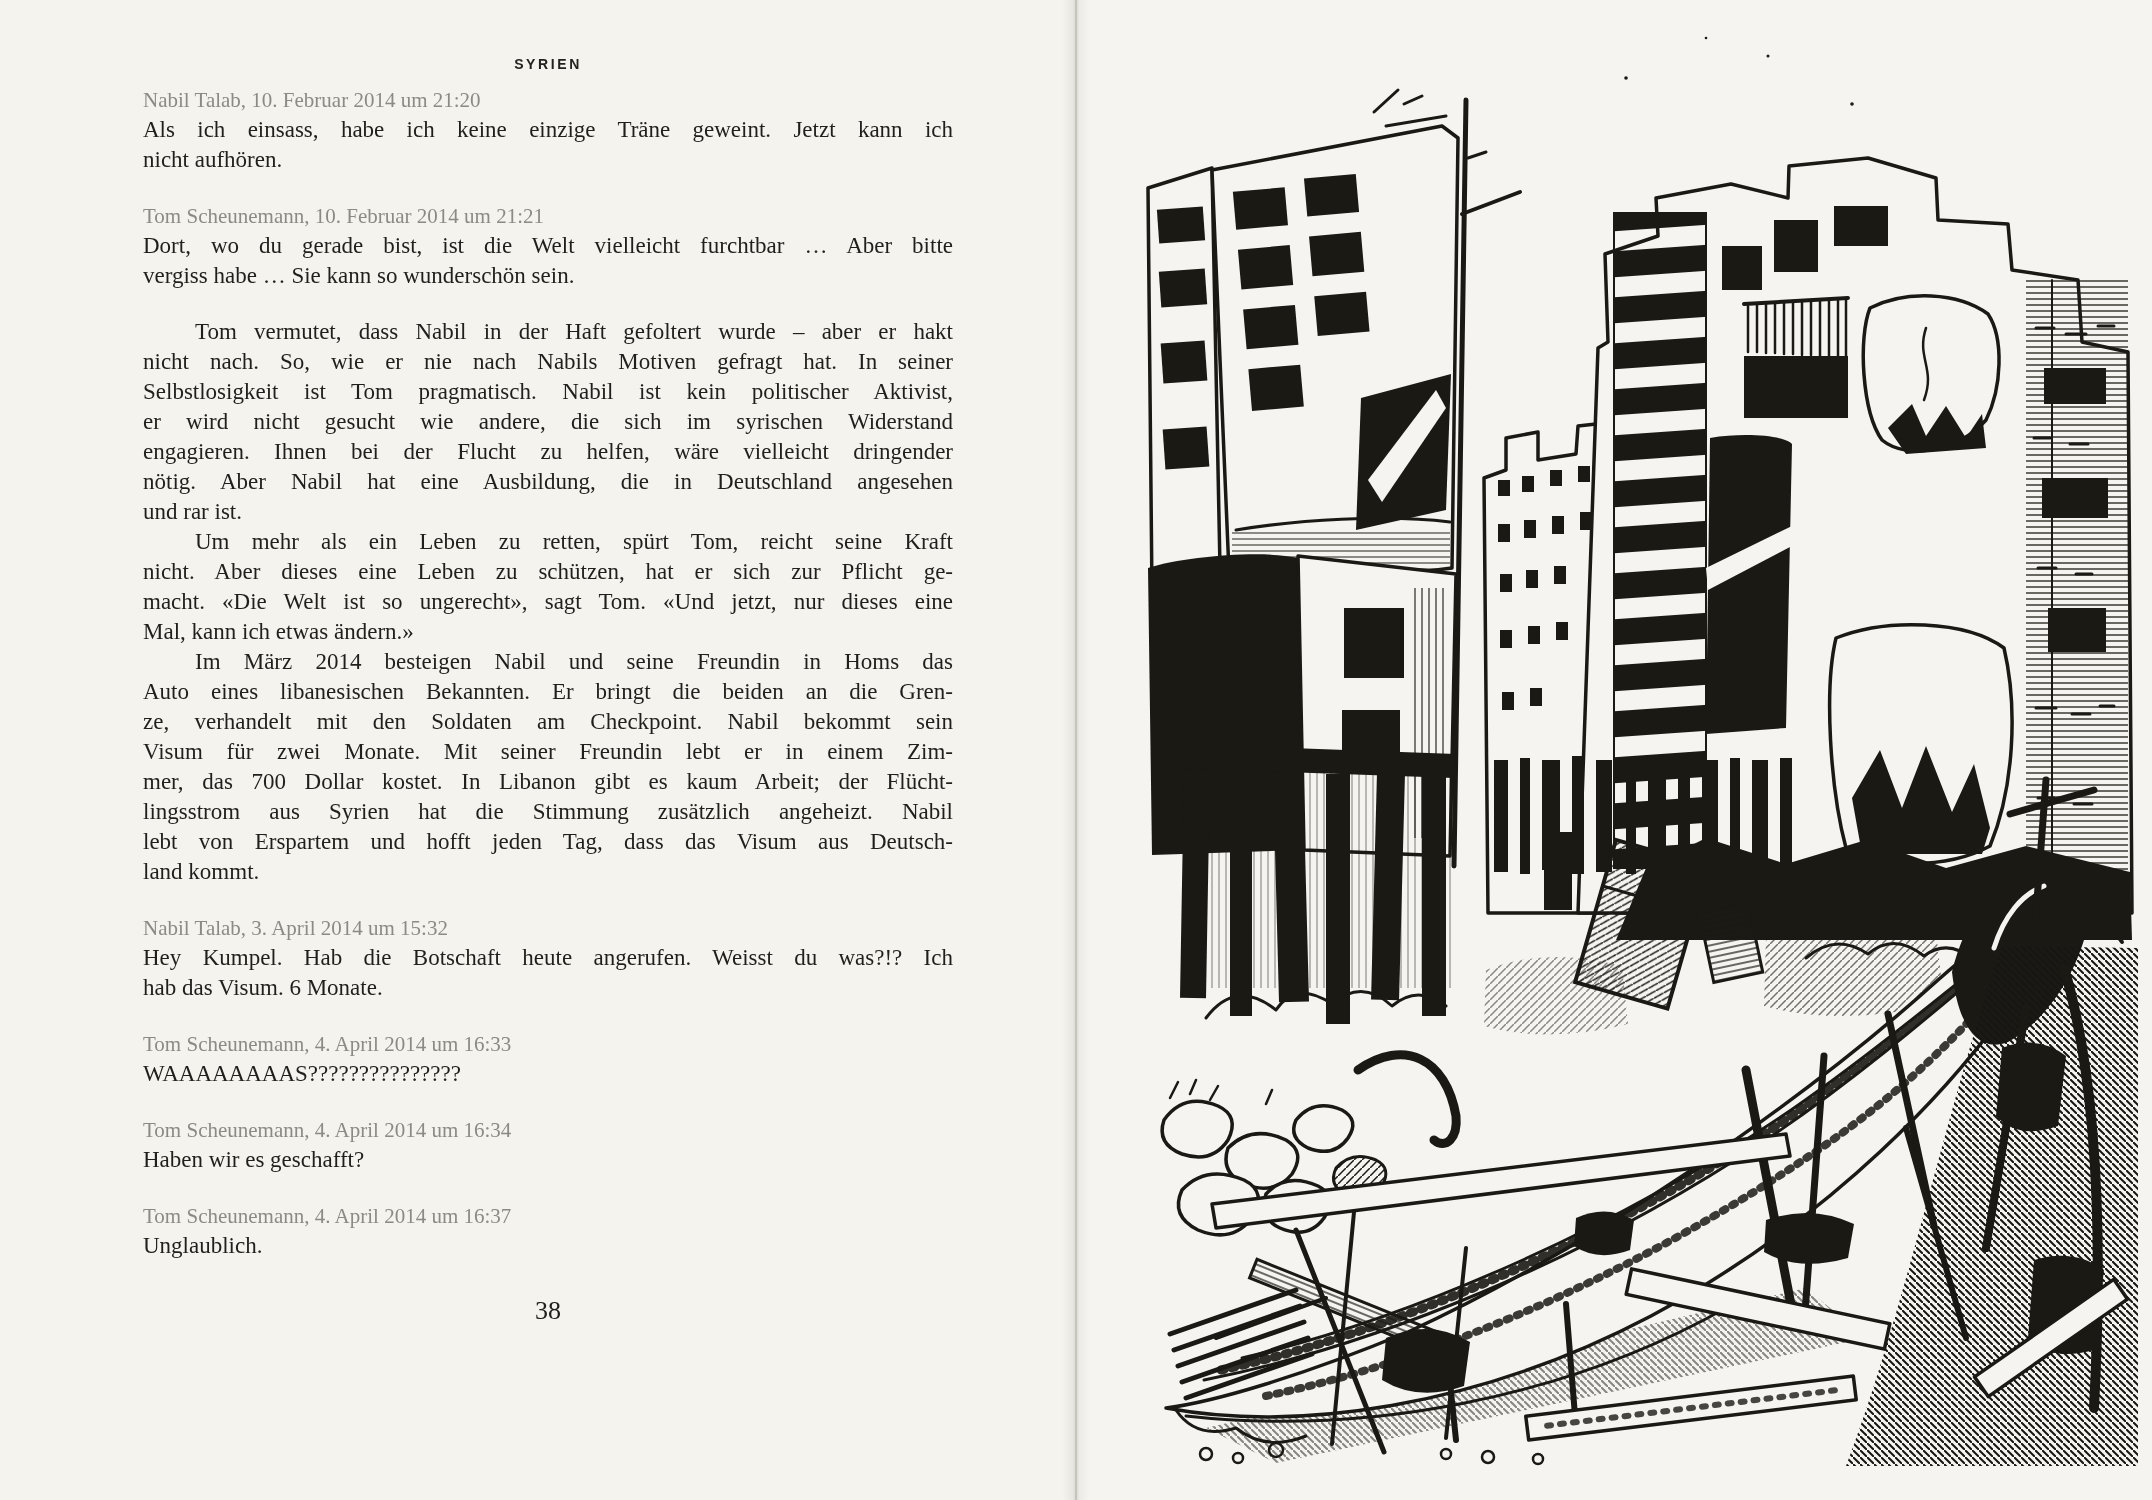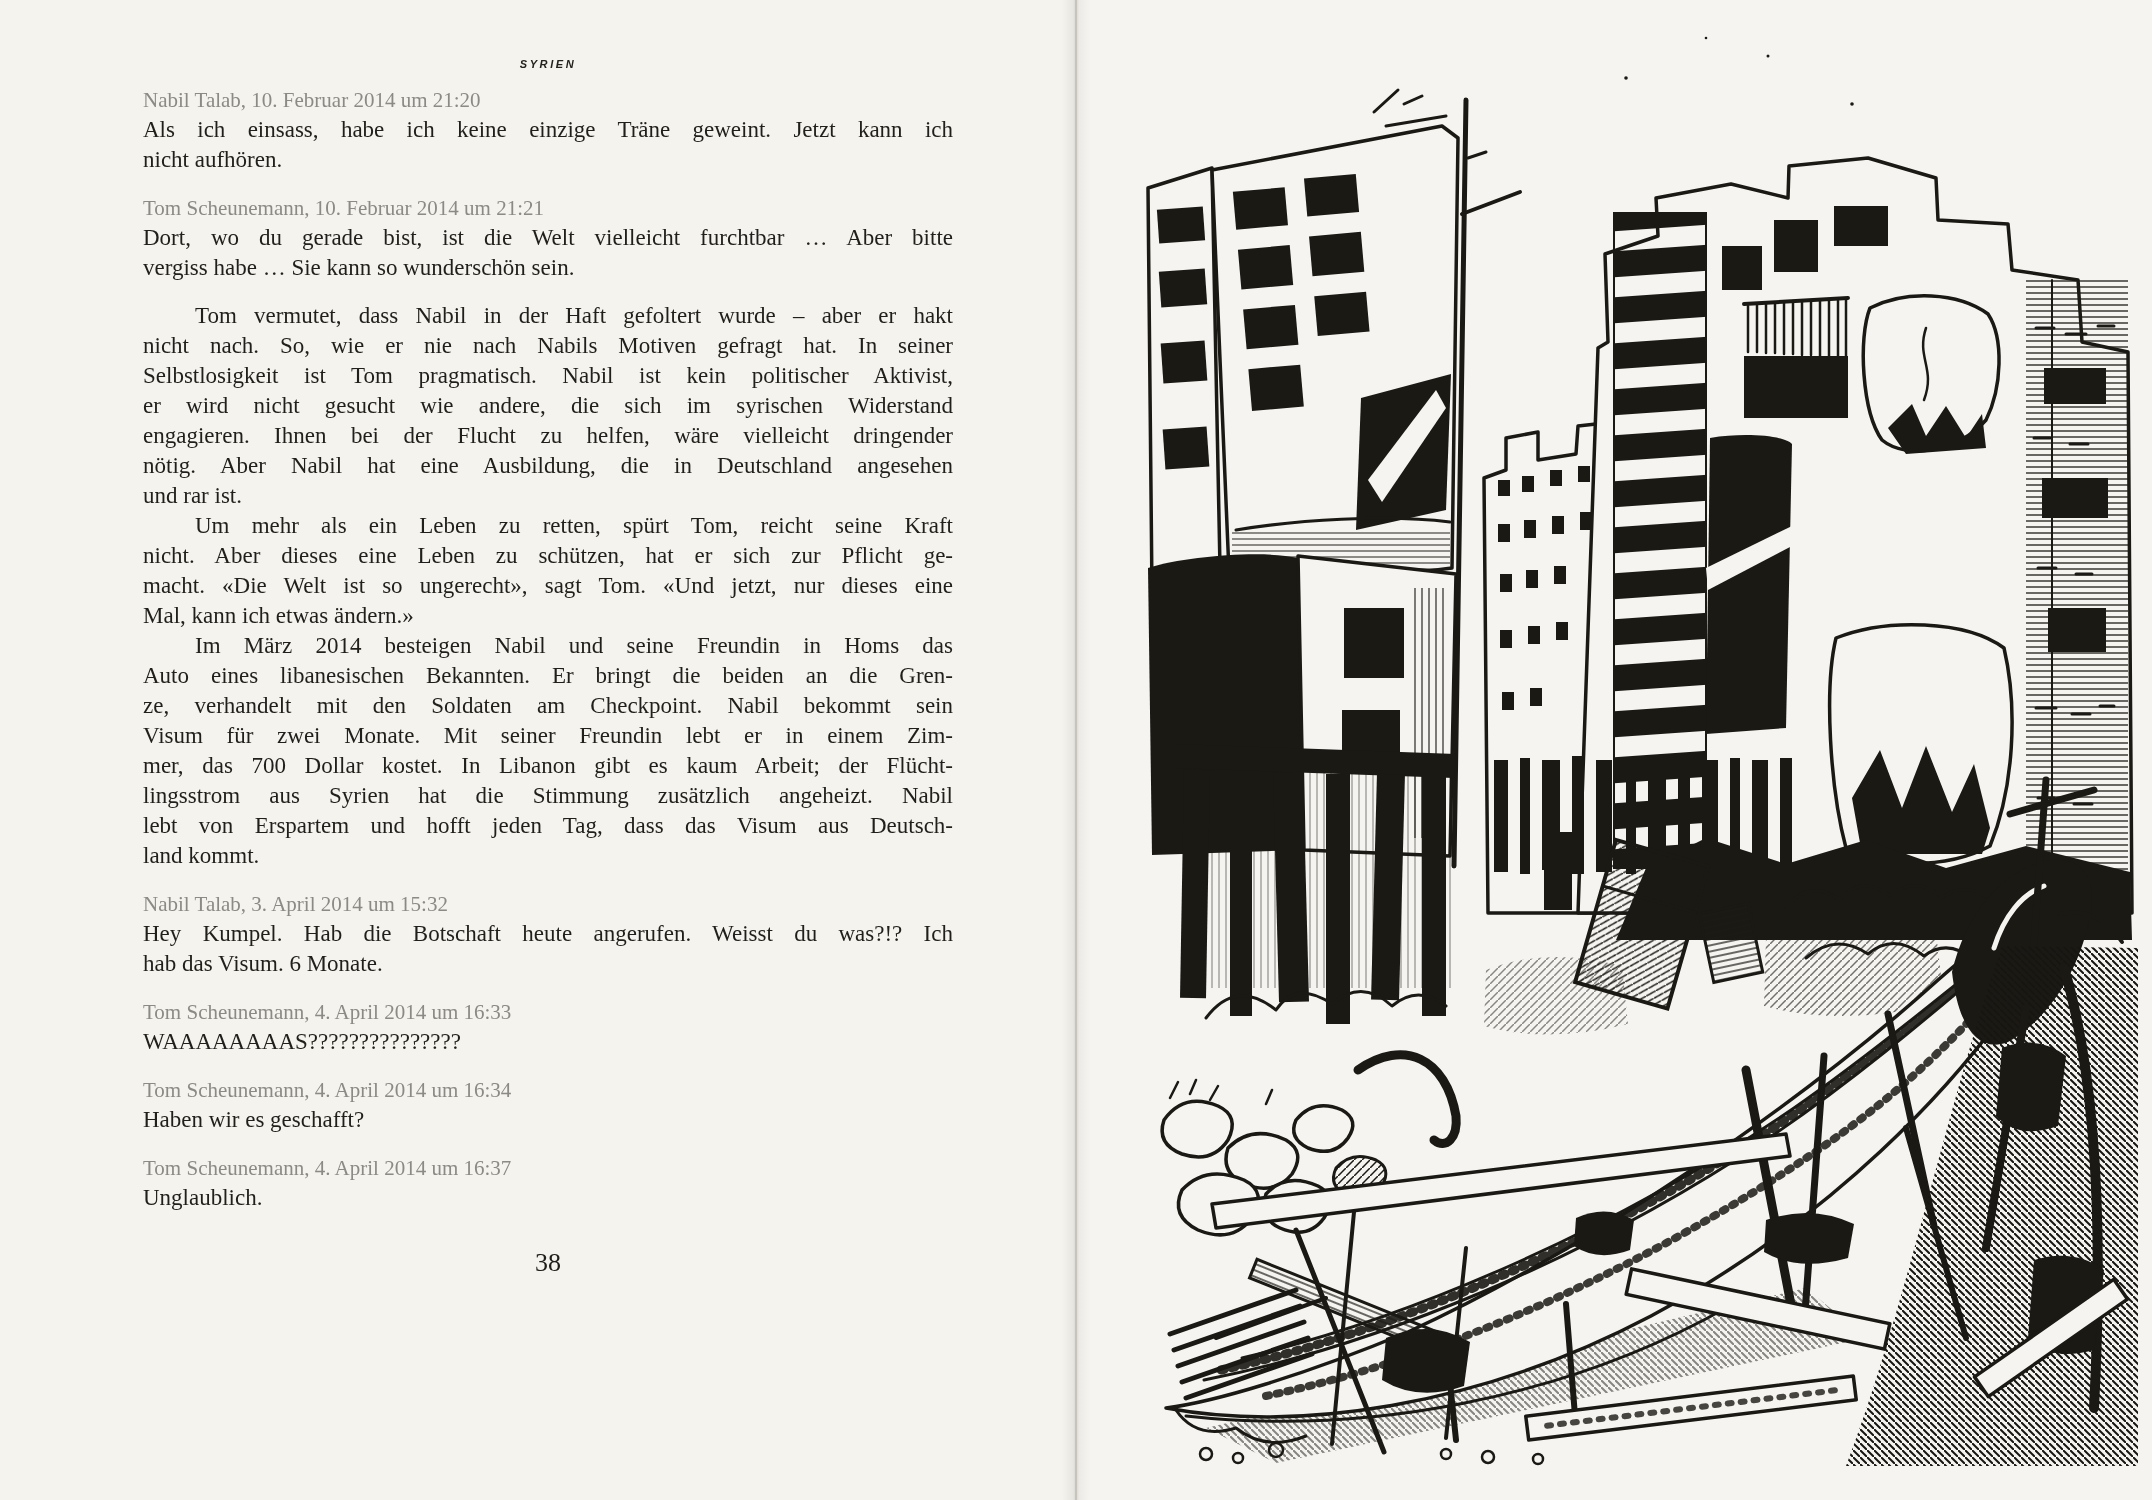--- a/index.html
+++ b/index.html
@@ -12,24 +12,24 @@
   .page{position:absolute;top:0;height:1500px;}
   .page-left{left:0;width:1076px;background:var(--paper,#f4f3ee);}
   .page-right{left:1076px;width:1076px;background:var(--paper-right,#f5f4f0);}
   .gutter{position:absolute;left:1062px;top:0;width:28px;height:1500px;
     background:linear-gradient(to right,rgba(60,55,45,0) 0%,rgba(60,55,45,.07) 40%,rgba(60,55,45,.16) 50%,rgba(60,55,45,.05) 62%,rgba(60,55,45,0) 100%);}
   .gutter-line{position:absolute;left:1075px;top:0;width:2px;height:1500px;background:var(--gutter,#c7c4be);}
 
   .column{position:absolute;left:143px;top:0;width:810px;}
   .running-header{
     padding-top:55px;text-align:center;
-    font-family:"Liberation Sans",sans-serif;font-weight:700;font-style:italic;
-    font-size:11px;line-height:18px;letter-spacing:2.6px;color:#23221e;
+    font-family:"Liberation Sans",sans-serif;font-weight:700;
+    font-size:14px;line-height:18px;letter-spacing:2.6px;color:#23221e;
   }
-  .block{margin-top:18px;}
+  .block{margin-top:26px;}
   #text-blocks .block:first-child{margin-top:12px;}
   .block.para + .block.para{margin-top:0;}
   .meta{font-size:21px;line-height:30px;color:var(--meta,#8b8a84);}
   .line{
     font-size:23px;line-height:30px;color:var(--text,#211f1b);
     text-align:justify;text-align-last:justify;
   }
   .line.last{text-align-last:left;}
   .line.indent{text-indent:52px;}
   .folio{margin-top:35px;text-align:center;font-size:26px;line-height:30px;color:var(--text,#211f1b);}

